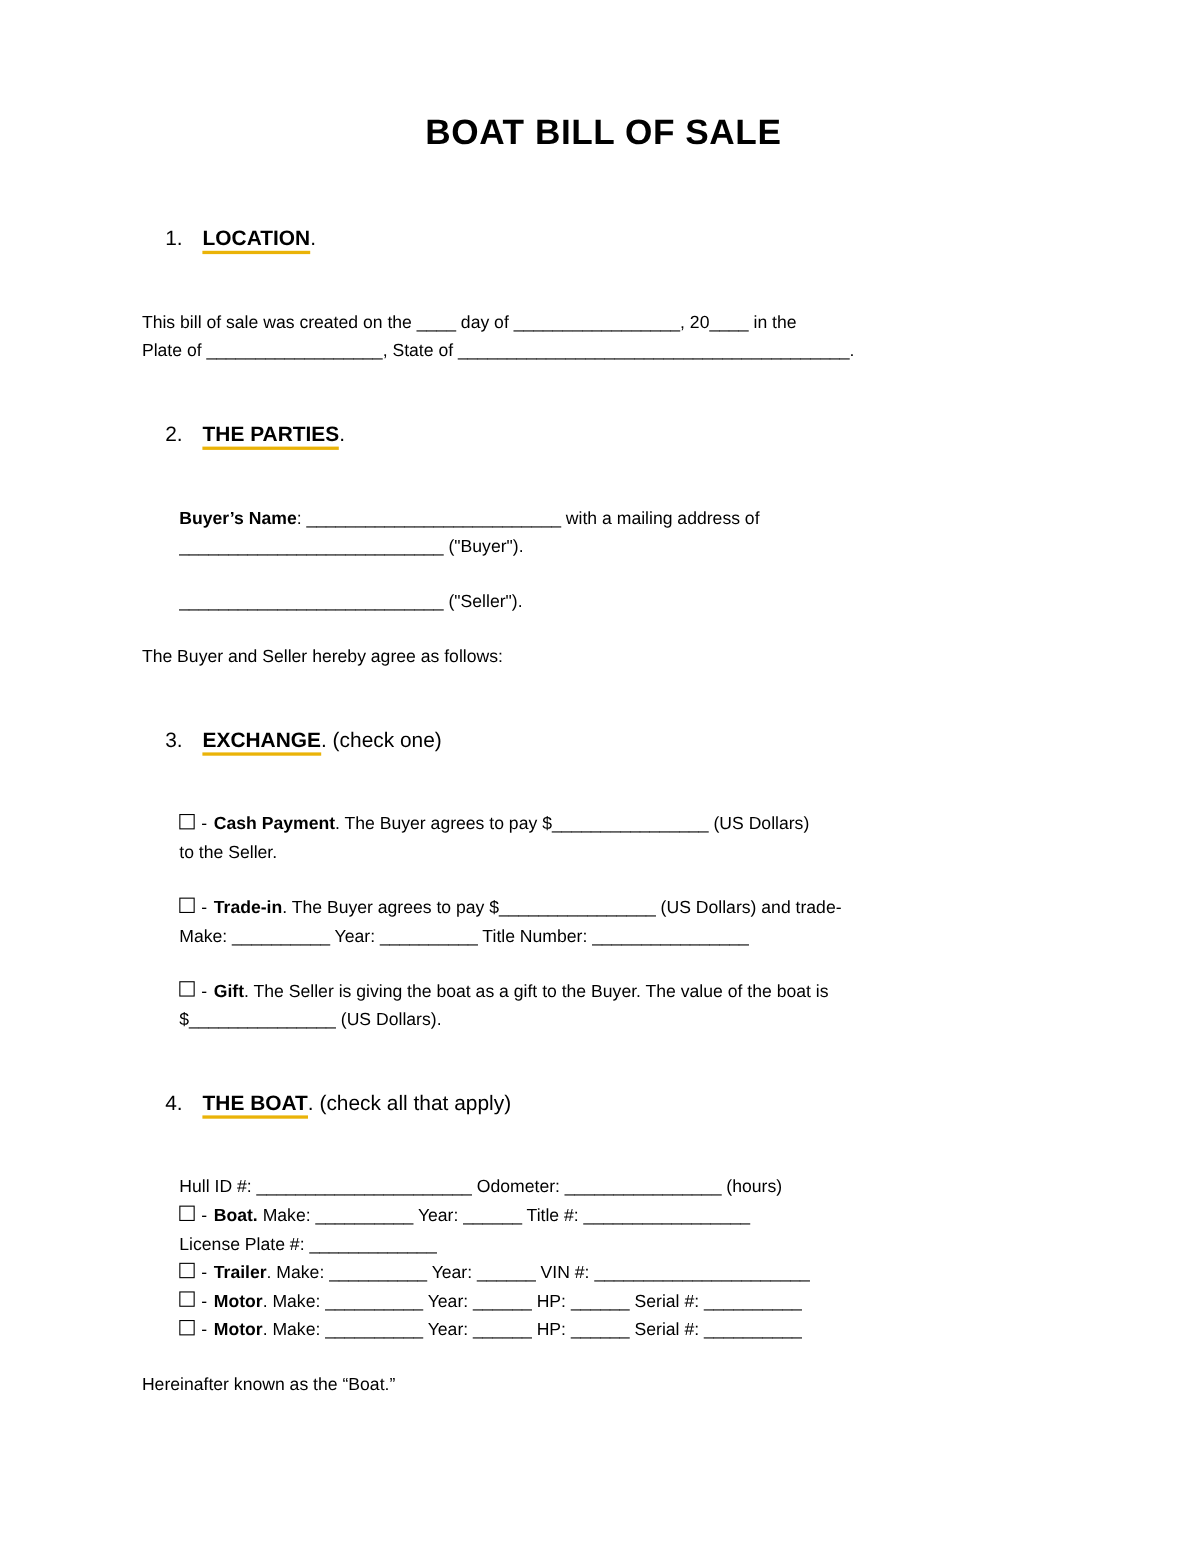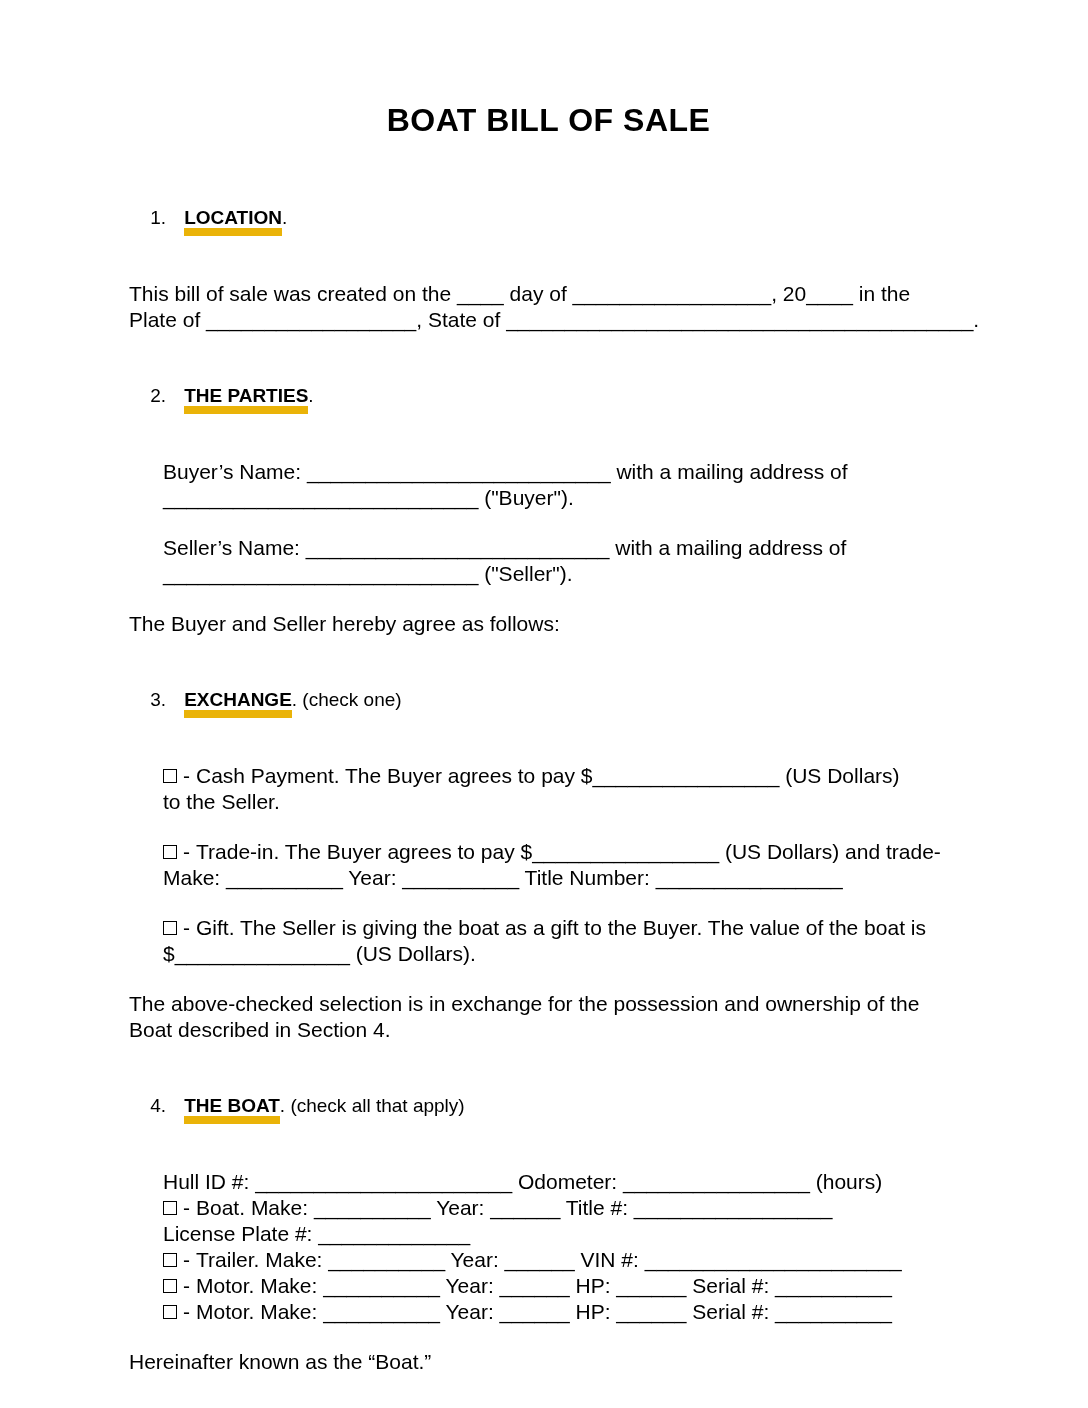--- a/index.html
+++ b/index.html
@@ -21,29 +21,29 @@
     font-size: 32px;
     font-weight: 700;
     text-align: center;
     margin: 0 0 40px 0;
     letter-spacing: 0.5px;
     white-space: nowrap;
   }
   .block { margin: 0 0 24px 0; }
   .line {
     display: block;
-    font-size: 21px;
+    font-size: 16px;
     line-height: 26px;
     white-space: pre;
   }
   .heading { font-size: 19px; line-height: 26px; white-space: pre; }
   .num { display: inline-block; width: 34px; font-weight: 400; }
-  .hlabel { font-weight: 700; border-bottom: 8px solid #eab308; padding-bottom: 0px; }
+  .hlabel { font-weight: 700; border-bottom: 3px solid #eab308; padding-bottom: 0px; }
   .ind { margin-left: 34px; }
-  b { font-weight: 400; text-align: center; }
+  b { font-weight: 700; text-align: center; }
   .cb {
     display: inline-block;
     width: 12px; height: 12px;
     border: 1.5px solid #000;
     margin-right: 6px;
     vertical-align: 0px;
     background: #fff;
   }
   .dash { margin-right: 6px; }
 </style>
@@ -63,21 +63,20 @@
   </div>
 
   <div class="block heading">
     <span class="num">2.</span><span class="hlabel">THE PARTIES</span><span>.</span>
   </div>
   <div class="block ind">
     <span class="line"><b>Buyer’s Name</b><span>: __________________________ with a mailing address of</span></span>
     <span class="line">___________________________ ("Buyer").</span>
   </div>
   <div class="block ind">
-    <span class="line"><b>Seller’s Name</b><span>: __________________________ with a mailing address of</span></span>
     <span class="line">___________________________ ("Seller").</span>
   </div>
   <div class="block">
     <span class="line">The Buyer and Seller hereby agree as follows:</span>
   </div>
 
   <div class="block heading">
     <span class="num">3.</span><span class="hlabel">EXCHANGE</span><span>. (check one)</span>
   </div>
 
@@ -89,24 +88,20 @@
   <div class="block ind">
     <span class="line"><span class="cb"></span><span class="dash">-</span><b>Trade-in</b><span>. The Buyer agrees to pay $________________ (US Dollars) and trade-</span></span>
     <span class="line">Make: __________ Year: __________ Title Number: ________________</span>
   </div>
 
   <div class="block ind">
     <span class="line"><span class="cb"></span><span class="dash">-</span><b>Gift</b><span>. The Seller is giving the boat as a gift to the Buyer. The value of the boat is</span></span>
     <span class="line">$_______________ (US Dollars).</span>
   </div>
 
-  <div class="block">
-    <span class="line">The above-checked selection is in exchange for the possession and ownership of the</span>
-    <span class="line">Boat described in Section 4.</span>
-  </div>
 
   <div class="block heading">
     <span class="num">4.</span><span class="hlabel">THE BOAT</span><span>. (check all that apply)</span>
   </div>
 
   <div class="block ind">
     <span class="line">Hull ID #: ______________________ Odometer: ________________ (hours)</span>
     <span class="line"><span class="cb"></span><span class="dash">-</span><b>Boat.</b><span> Make: __________ Year: ______ Title #: _________________</span></span>
     <span class="line">License Plate #: _____________</span>
     <span class="line"><span class="cb"></span><span class="dash">-</span><b>Trailer</b><span>. Make: __________ Year: ______ VIN #: ______________________</span></span>

